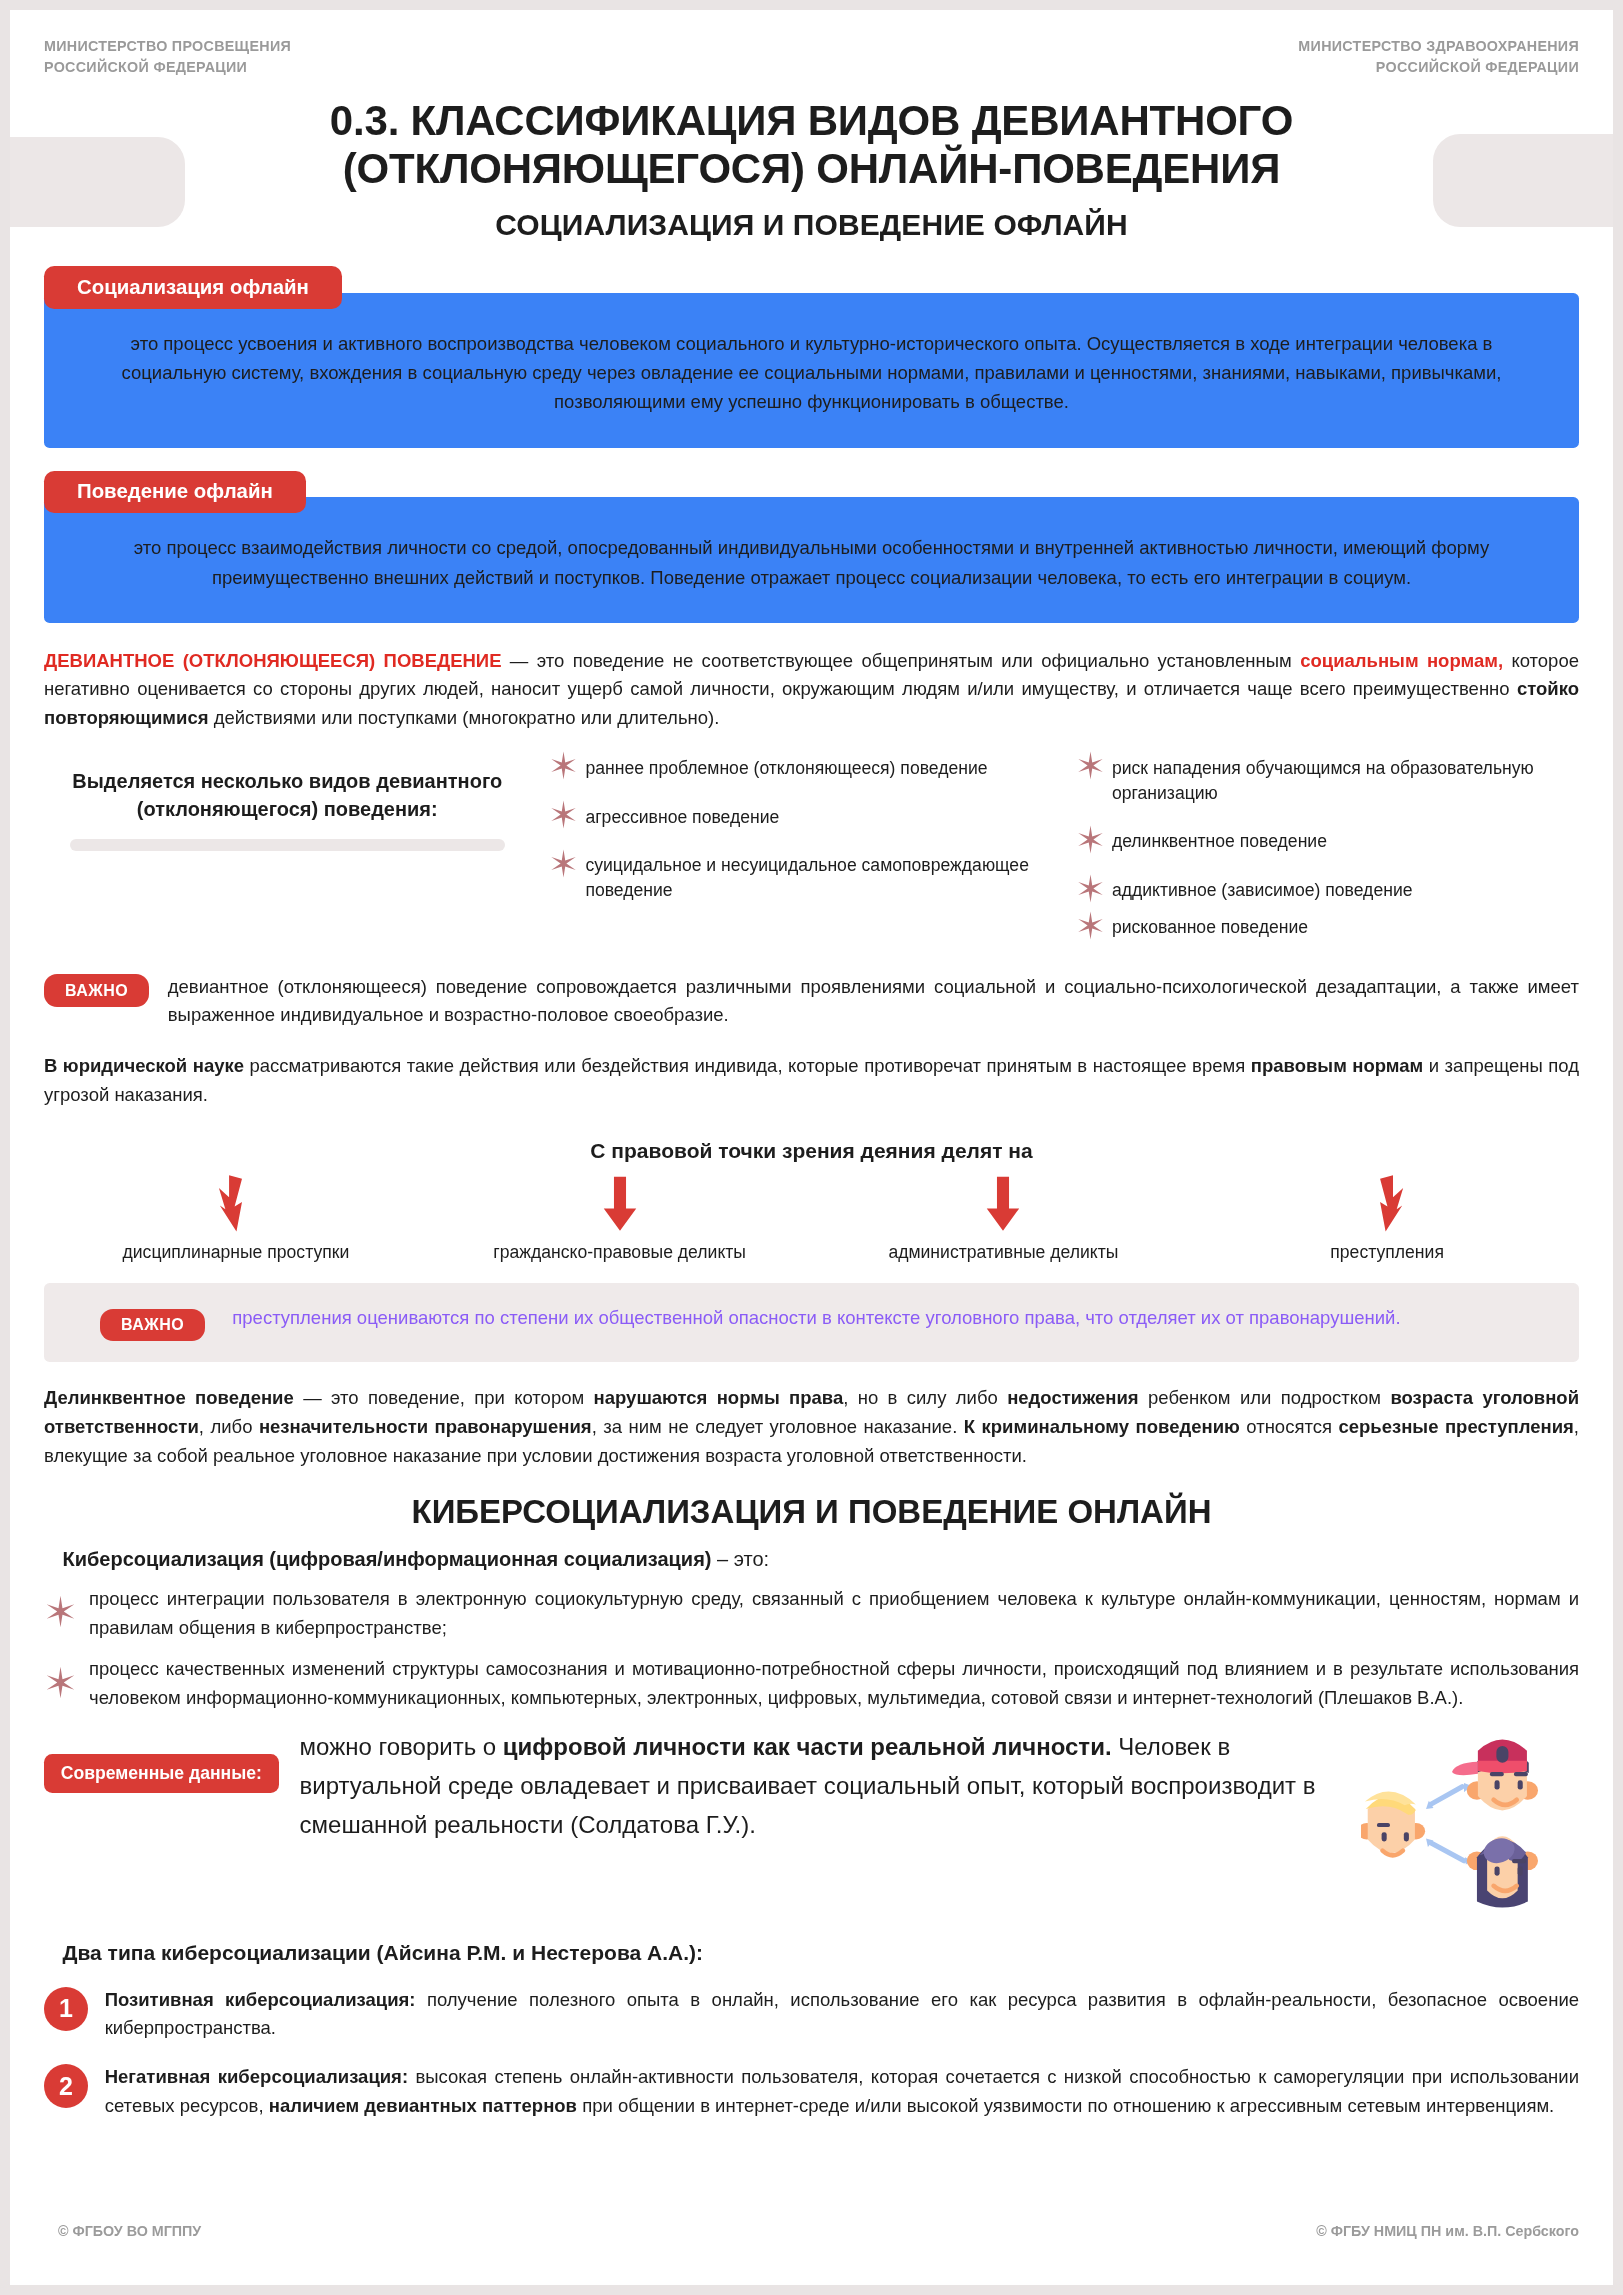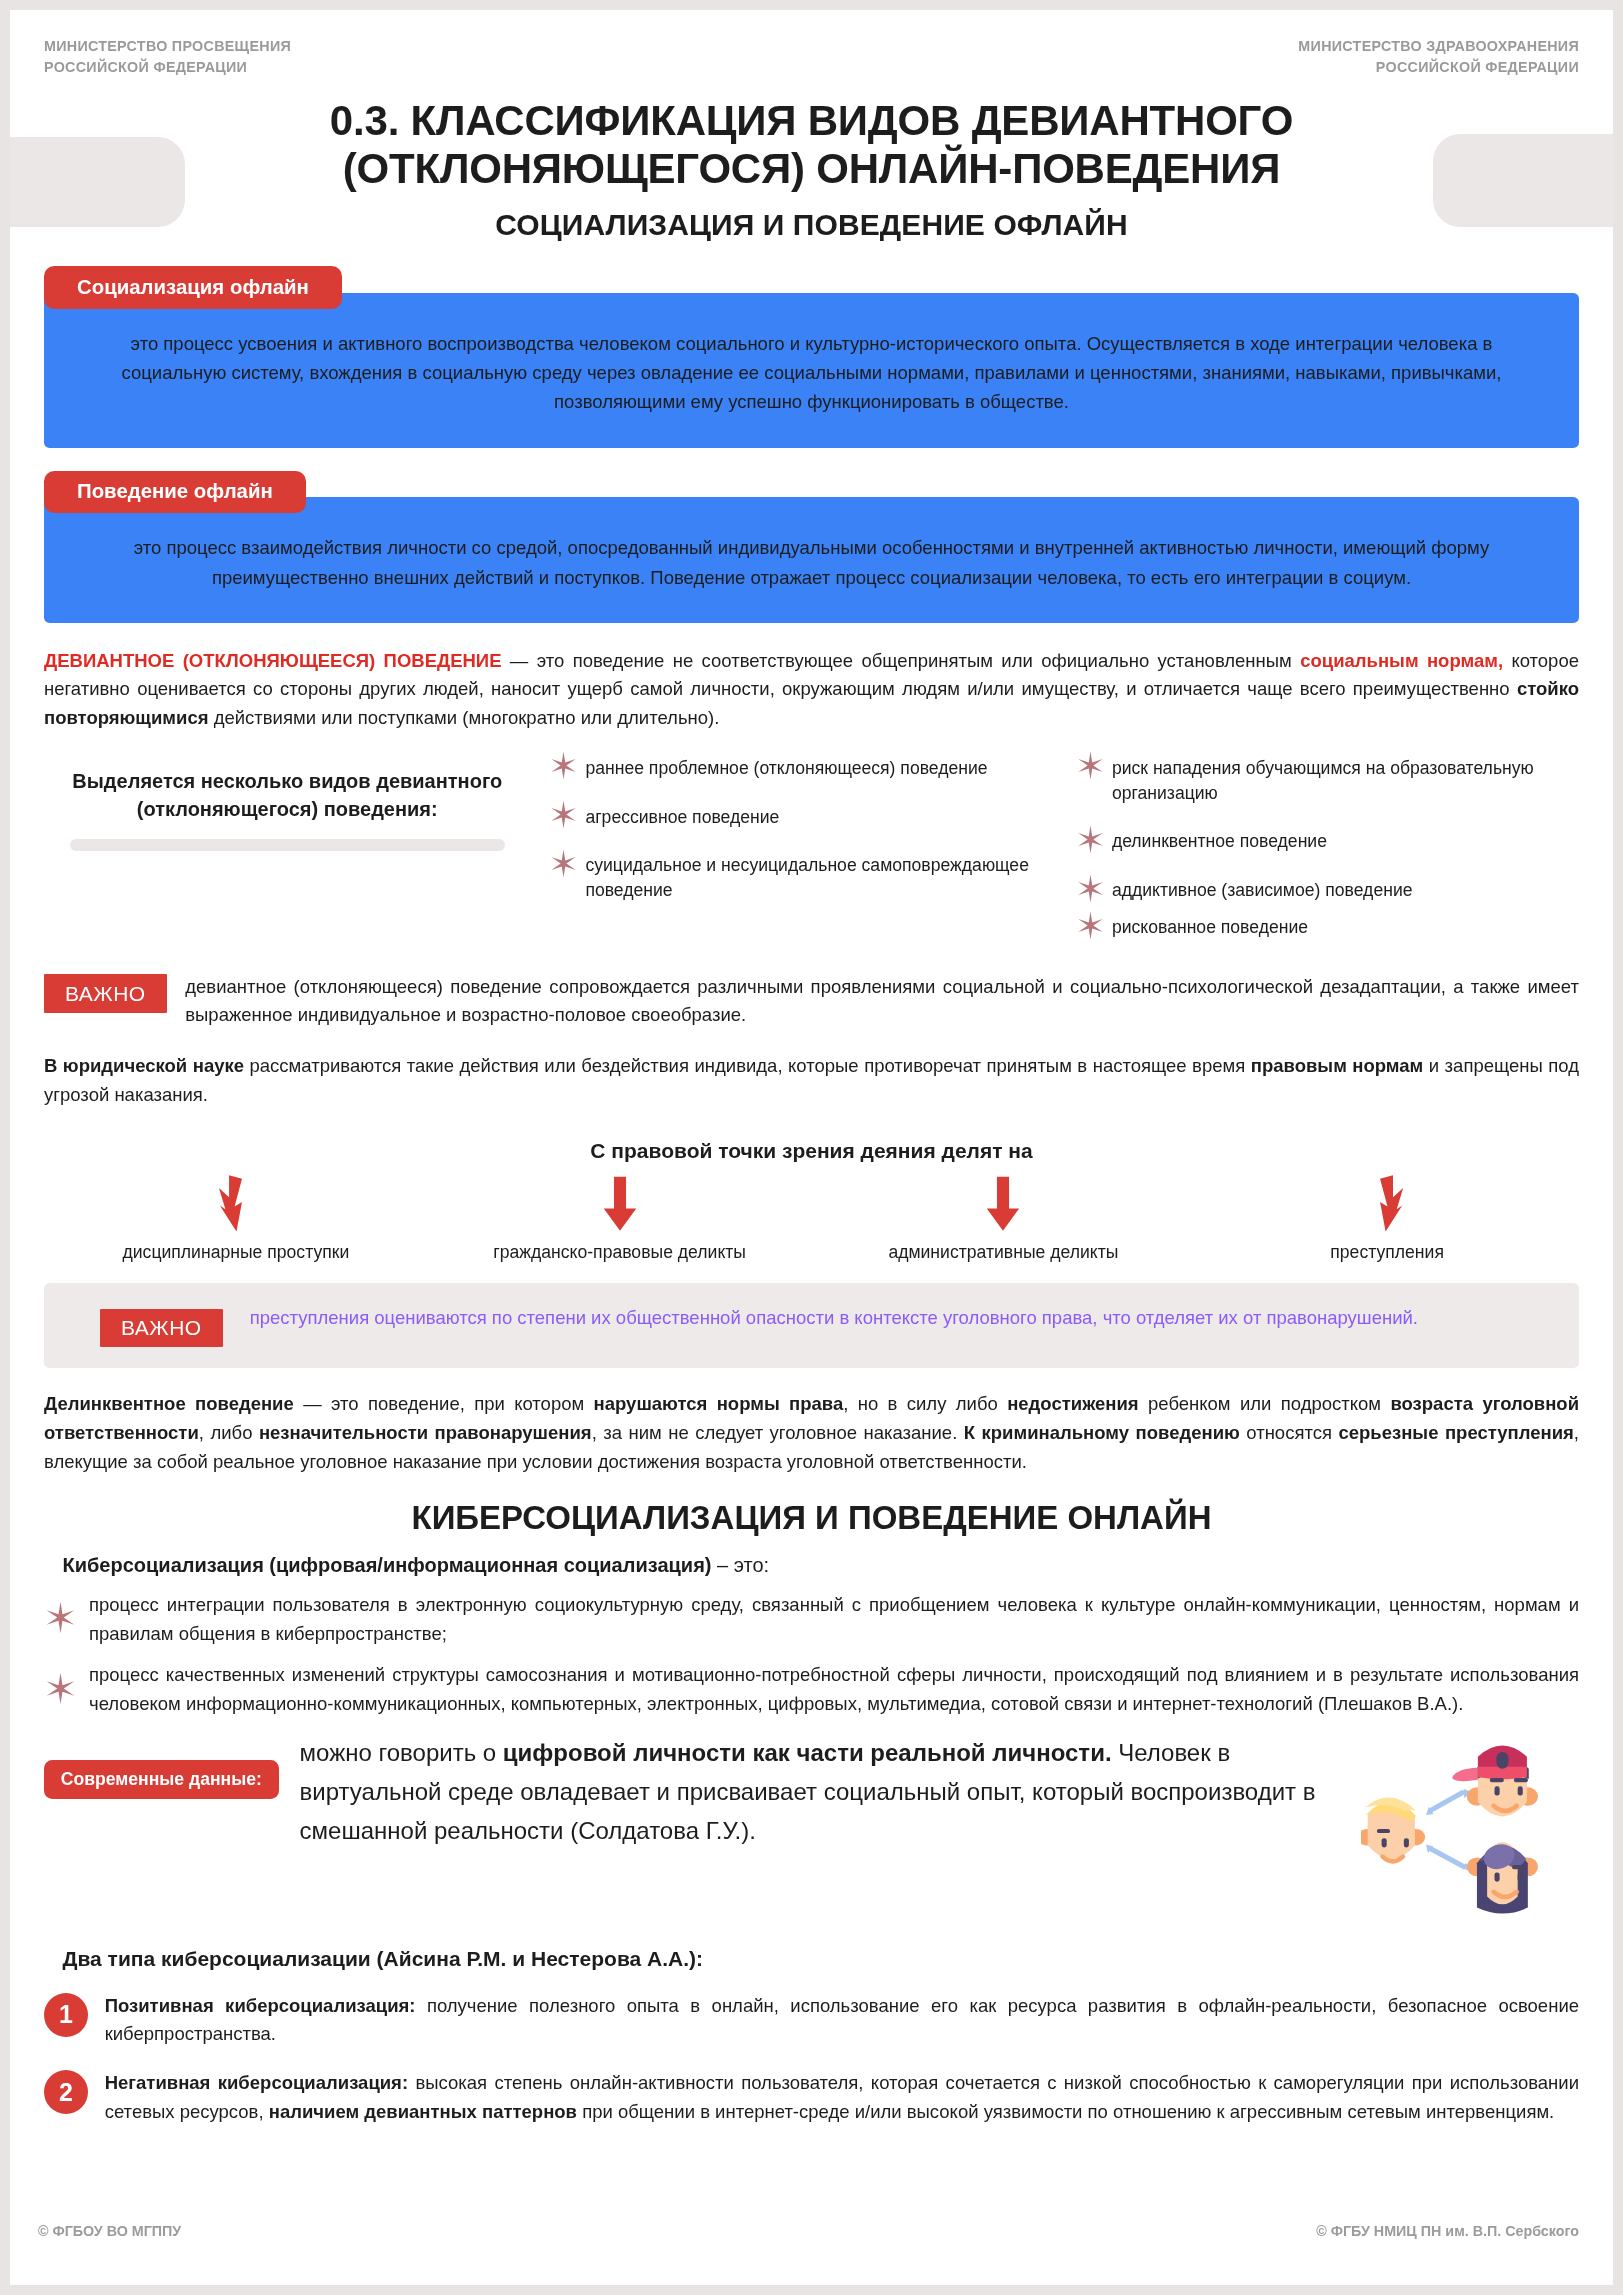--- a/index.html
+++ b/index.html
@@ -187,24 +187,24 @@
   .important-row {
     display: flex;
     align-items: flex-start;
     margin-top: 10.2px;
   }
   .badge {
     flex: 0 0 auto;
     display: inline-block;
     background: #d93b35;
     color: #fff;
-    font-size: 21px;
-    font-weight: normal;
+    font-size: 16px;
+    font-weight: bold;
     letter-spacing: 0.5px;
-    border-radius: 1px;
+    border-radius: 13px;
     padding: 7.4px 21px;
     margin-right: 18.5px;
     margin-top: 1.9px;
   }
   .important-row .para { flex: 1; }
 
   
   .legal-heading {
     text-align: center;
     font-size: 21px;
@@ -329,21 +329,21 @@
     align-items: center;
     justify-content: center;
     margin-right: 16.7px;
     margin-top: 0.9px;
   }
   .numbered-item .para { flex: 1; }
 
   
   .footer {
     position: absolute;
-    left: 38px; right: 44px;
+    left: 58px; right: 44px;
     bottom: 56px;
     display: flex;
     justify-content: space-between;
     font-size: 14.3px;
     font-weight: bold;
     color: #9b9b9b;
     z-index: 10;
   }
 </style>
 </head>

